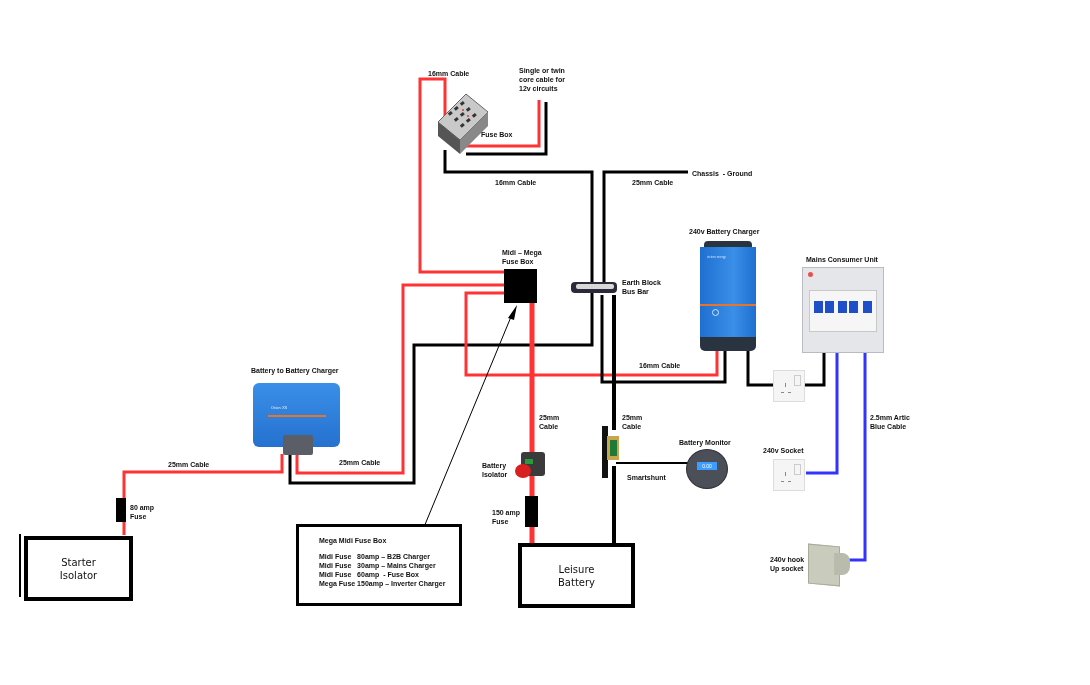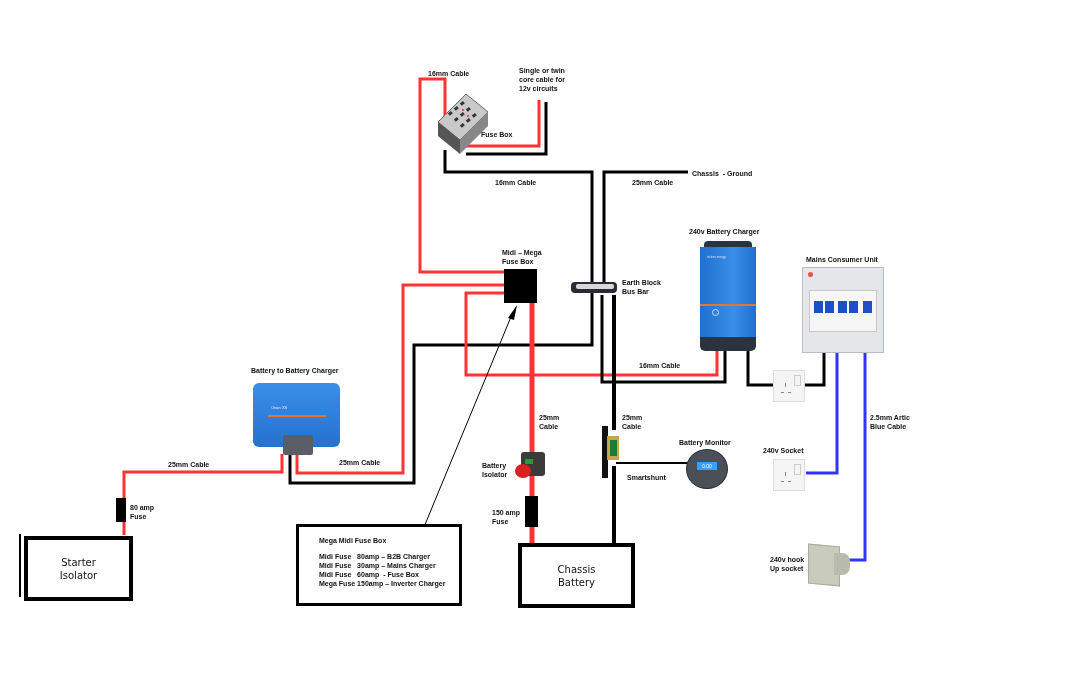--- a/index.html
+++ b/index.html
@@ -143,21 +143,21 @@
   <div style="position:absolute;left:14px;top:21px;width:3px;height:1px;background:#888;"></div>
 </div>
 <div class="comp" style="left:808px;top:545px;width:42px;height:40px;">
   <div style="position:absolute;left:0;top:0;width:30px;height:38px;background:#c9cbbd;border:1px solid #a9ab9d;transform:skewY(5deg);"></div>
   <div style="position:absolute;left:26px;top:8px;width:16px;height:22px;background:#b9bbad;border-radius:0 8px 8px 0;"></div>
 </div>
 
 <div class="battery" style="left:24px;top:536px;width:101px;height:57px;">Starter
 Isolator</div>
 <div class="comp" style="left:19px;top:534px;width:2px;height:63px;background:#000;"></div>
-<div class="battery" style="left:518px;top:543px;width:109px;height:57px;">Chassis
+<div class="battery" style="left:518px;top:543px;width:109px;height:57px;">Leisure
 Battery</div>
 
 <div class="info-box">
   <div class="title">Mega Midi Fuse Box</div>
   <div class="line" style="top:26px;">Midi Fuse   80amp – B2B Charger</div>
   <div class="line" style="top:35px;">Midi Fuse   30amp – Mains Charger</div>
   <div class="line" style="top:44px;">Midi Fuse   60amp  - Fuse Box</div>
   <div class="line" style="top:53px;">Mega Fuse 150amp – Inverter Charger</div>
 </div>
 

